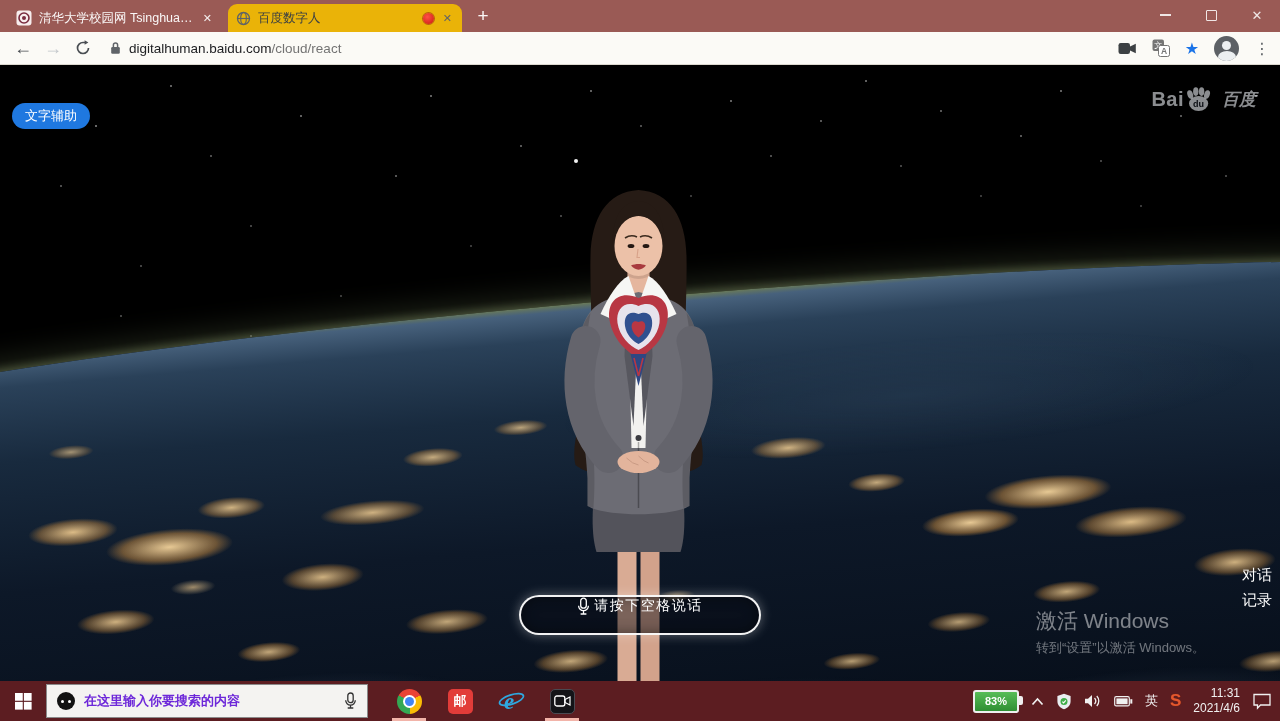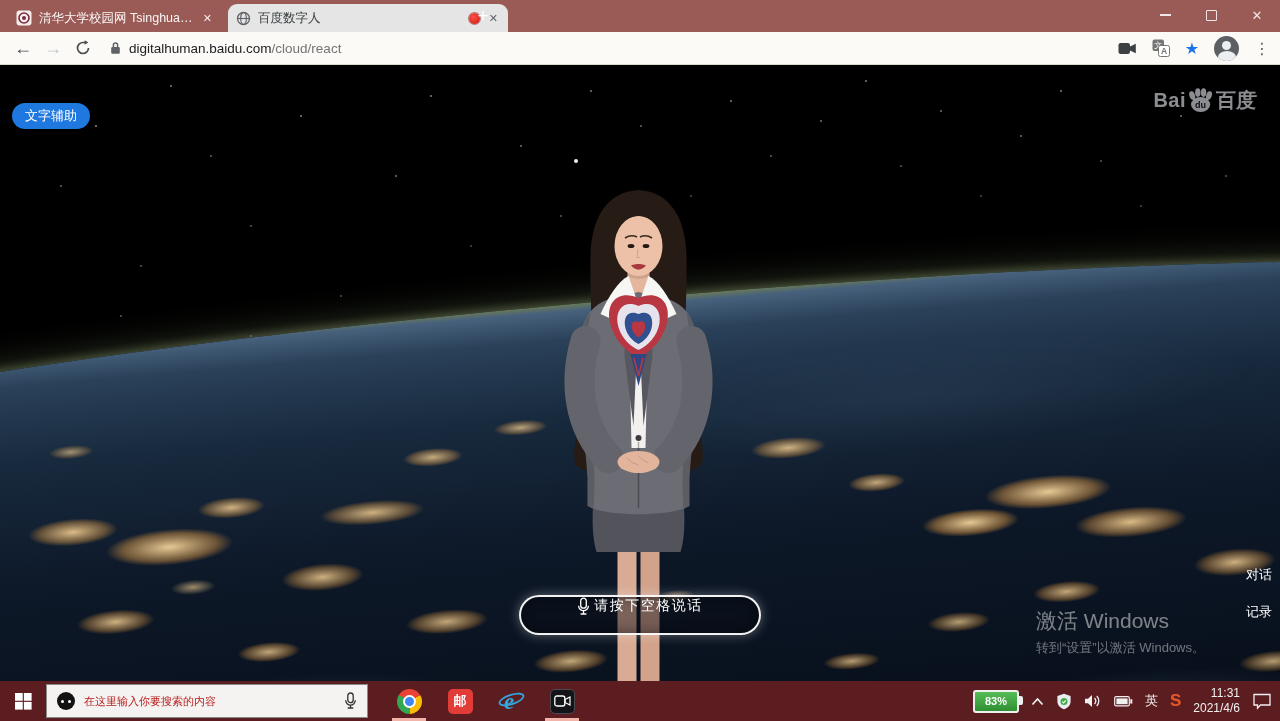--- a/index.html
+++ b/index.html
@@ -4,21 +4,21 @@
 <style>
   html,body{margin:0;padding:0;background:#000;}
   .screen{position:relative;width:1280px;height:721px;overflow:hidden;
     font-family:"Liberation Sans","DejaVu Sans",sans-serif;-webkit-font-smoothing:antialiased;}
 
   
   .tabbar{position:relative;height:32px;background:#9a5a55;}
   .tab{position:absolute;top:4px;height:28px;display:flex;align-items:center;gap:7px;
     padding:0 8px;box-sizing:border-box;border-radius:9px 9px 0 0;cursor:default;}
   .tab-inactive{left:8px;width:214px;color:rgba(255,255,255,.95);}
-  .tab-active{left:228px;width:280px;background:#e5e5e5;color:#3c4043;}
+  .tab-active{left:228px;width:234px;background:#eab308;color:#3c4043;}
   .tab-title{flex:1;font-size:12.5px;white-space:nowrap;overflow:hidden;text-overflow:ellipsis;}
   .tab-close{font-size:11px;line-height:1;padding:2px;}
   .tab-inactive .tab-close{color:rgba(255,255,255,.9);}
   .tab-active .tab-close{color:#5f6368;}
   .rec-dot{width:11px;height:11px;border-radius:50%;
     background:radial-gradient(circle at 40% 35%,#ff5147,#d92a20 70%);box-shadow:0 0 0 1px rgba(140,20,15,.5);}
   .newtab{position:absolute;left:470px;top:3px;width:26px;height:26px;display:flex;
     align-items:center;justify-content:center;color:rgba(255,255,255,.95);font-size:19px;font-weight:400;}
   .winctl{position:absolute;right:0;top:0;height:30px;display:flex;align-items:center;}
   .winbtn{width:46px;height:30px;display:flex;align-items:center;justify-content:center;color:rgba(255,255,255,.85);}
@@ -102,38 +102,38 @@
     radial-gradient(ellipse 300px 60px at 1000px 430px,rgba(185,200,220,.10),rgba(185,200,220,0) 70%),
     radial-gradient(ellipse 280px 55px at 1400px 450px,rgba(185,200,220,.12),rgba(185,200,220,0) 70%),
     radial-gradient(ellipse 500px 80px at 1200px 120px,rgba(90,120,150,.15),rgba(90,120,150,0) 70%);}
   .person{position:absolute;left:50%;bottom:0;transform:translateX(-50.5%);z-index:10;}
 
   .assist-btn{position:absolute;left:12px;top:13px;z-index:30;background:#1f78e0;color:#fff;
     font-size:13px;padding:4px 13px;border-radius:13px;border:none;margin-top:25px;}
   .brand{position:absolute;right:24px;top:22px;z-index:30;display:flex;align-items:center;
     color:rgba(225,228,232,.62);}
   .brand-bai{font-size:20px;font-weight:bold;letter-spacing:.5px;}
-  .brand-cn{font-size:20px;font-weight:bold;margin-left:1px;}
+  .brand-cn{font-size:17px;font-weight:bold;margin-left:9px;font-style:italic;}
   .mic-pill{position:absolute;left:50%;top:530px;transform:translateX(-50%);z-index:30;
     width:238px;height:36px;border:2px solid rgba(255,255,255,.95);border-radius:22px;
     background:rgba(8,12,20,.45);display:flex;align-items:flex-start;justify-content:center;gap:4px;
     box-shadow:0 0 12px rgba(255,255,255,.35), inset 0 0 14px rgba(0,0,0,.45);}
   .mic-pill span{color:#fff;font-size:14px;letter-spacing:1.5px;}
-  .side-tabs{position:absolute;right:8px;top:501px;z-index:30;display:flex;flex-direction:column;gap:19px;
-    color:#fff;font-size:13px;text-align:right;}
+  .side-tabs{position:absolute;right:8px;top:501px;z-index:30;display:flex;flex-direction:column;gap:6px;
+    color:#fff;font-size:15px;text-align:right;}
   .watermark{position:absolute;left:1036px;top:542px;z-index:30;color:rgba(255,255,255,.48);}
   .watermark-title{font-size:21px;}
   .watermark-sub{font-size:13px;margin-top:4px;color:rgba(255,255,255,.42);}
 
   
   .taskbar{position:relative;height:40px;background:#5c1d21;display:flex;align-items:center;}
   .tb-start{width:46px;height:100%;display:flex;align-items:center;justify-content:center;}
   .tb-search{width:322px;height:34px;background:#f4f3f1;border:1px solid #8a8a8a;box-sizing:border-box;
     display:flex;align-items:center;gap:9px;padding:0 10px;}
-  .tb-search-text{flex:1;color:#b91c1c;font-size:11px;white-space:nowrap;overflow:hidden;}
+  .tb-search-text{flex:1;color:#6d28d9;font-size:13px;white-space:nowrap;overflow:hidden;font-weight:bold;}
   .cortana{width:18px;height:18px;border-radius:50%;background:#121212;position:relative;flex:none;}
   .cortana::before,.cortana::after{content:"";position:absolute;top:8px;width:3px;height:3px;border-radius:50%;background:#fff;}
   .cortana::before{left:4px;} .cortana::after{left:11px;}
   .tb-apps{display:flex;gap:21px;margin-left:26px;height:100%;align-items:center;}
   .tb-app{position:relative;height:100%;display:flex;align-items:center;justify-content:center;width:30px;}
   .tb-app.run::after{content:"";position:absolute;bottom:0;left:-2px;right:-2px;height:3px;background:#f2b4a9;}
   .ico-chrome{width:25px;height:25px;border-radius:50%;position:relative;
     background:conic-gradient(from -60deg,#ea4335 0 120deg,#fbbc05 120deg 240deg,#34a853 240deg 360deg);}
   .ico-chrome::before{content:"";position:absolute;inset:6px;background:#fff;border-radius:50%;}
   .ico-chrome::after{content:"";position:absolute;inset:8px;background:#4285f4;border-radius:50%;}

